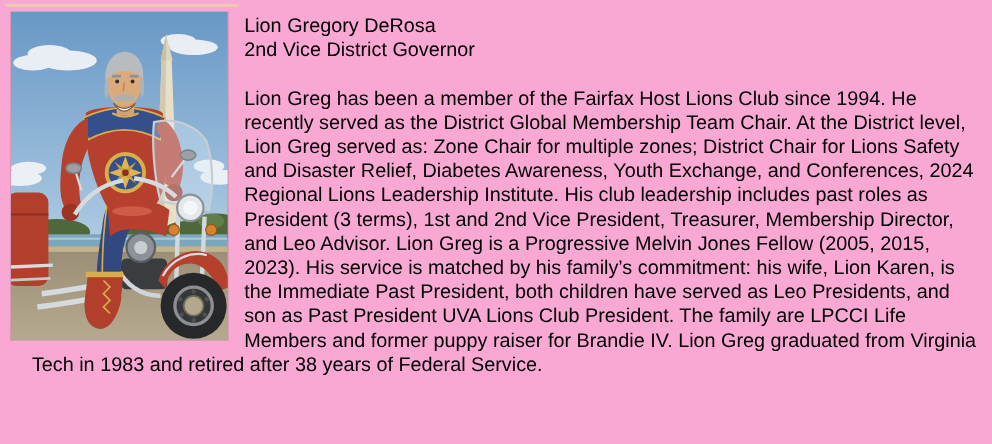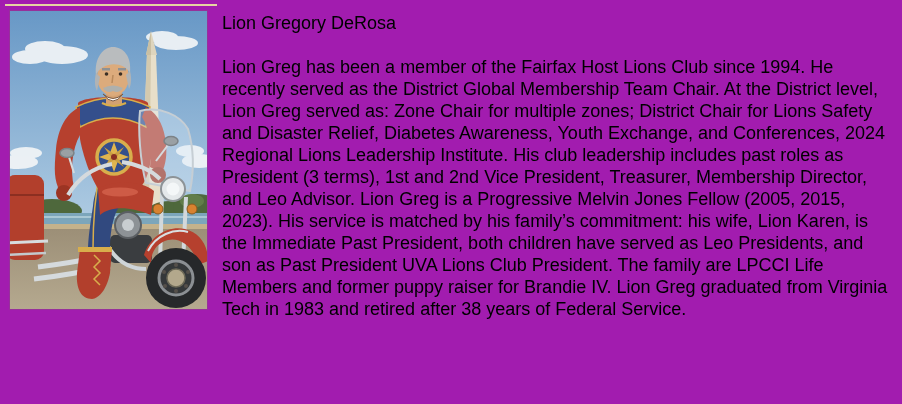--- a/index.html
+++ b/index.html
@@ -2,21 +2,21 @@
 <html><head>
 <meta charset="utf-8">
 <style>
   html, body { margin: 0; padding: 0; background: #ffffff; }
   body {
     width: 902px; height: 404px;
     font-family: "Liberation Sans", sans-serif;
     font-size: 18px; line-height: 22px; color: #000000;
     overflow: hidden;
   }
-  .page { position: relative; width: 902px; height: 404px; background: #a21caf; overflow: hidden; }
+  .page { position: relative; width: 902px; height: 404px; background: #f9a8d4; overflow: hidden; }
   .top-rule {
     position: absolute; left: 5px; top: 4px;
     width: 212px; height: 2px; background: #e6d4a2;
   }
   .content { padding: 12px 12px 0 29px; }
   figure.portrait {
     float: left; width: 197px; height: 298px;
     margin: -1px 15px 4px -19px; padding: 0;
     outline: 1px solid rgba(120,110,90,0.25);
     background: #86add0;
@@ -185,18 +185,19 @@
             <ellipse cx="57" cy="142" rx="7" ry="4.5" fill="#9aa0a4" stroke="#7c8286" stroke-width="1.5"></ellipse>
             <line x1="146" y1="150" x2="158" y2="134" stroke-width="2"></line>
             <ellipse cx="161" cy="130" rx="7" ry="4.5" fill="#9aa0a4" stroke="#7c8286" stroke-width="1.5"></ellipse>
           </g>
         </g>
       </svg>
     </figure>
 
     <div class="header">
       <div>Lion Gregory DeRosa</div>
+      <div>2nd Vice District Governor</div>
     </div>
 
     <p class="bio-text">Lion Greg has been a member of the Fairfax Host Lions Club since 1994. He recently served as the District Global Membership Team Chair. At the District level, Lion Greg served as: Zone Chair for multiple zones; District Chair for Lions Safety and Disaster Relief, Diabetes Awareness, Youth Exchange, and Conferences, 2024 Regional Lions Leadership Institute. His club leadership includes past roles as President (3 terms), 1st and 2nd Vice President, Treasurer, Membership Director, and Leo Advisor. Lion Greg is a Progressive Melvin Jones Fellow (2005, 2015, 2023). His service is matched by his family’s commitment: his wife, Lion Karen, is the Immediate Past President, both children have served as Leo Presidents, and son as Past President UVA Lions Club President. The family are LPCCI Life Members and former puppy raiser for Brandie IV. Lion Greg graduated from Virginia Tech in 1983 and retired after 38 years of Federal Service.</p>
 
   </div>
 </div>
 
 </body></html>

